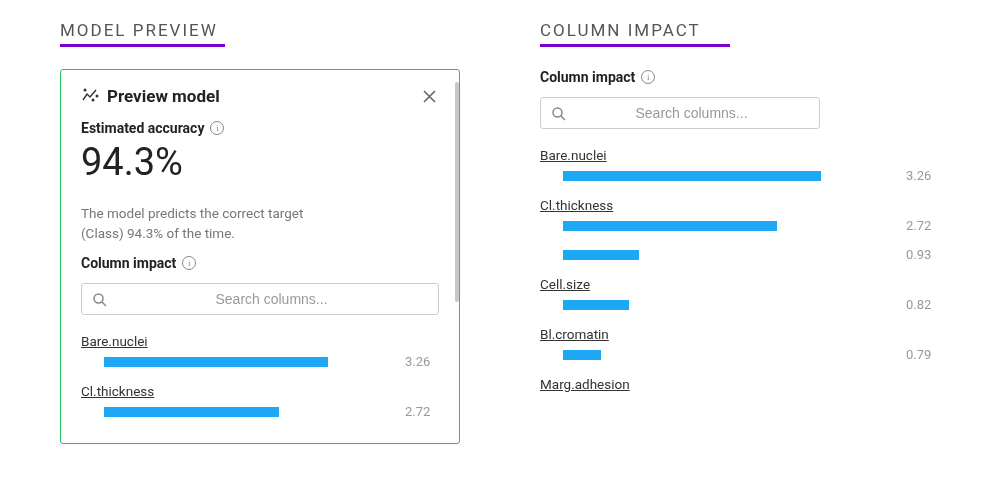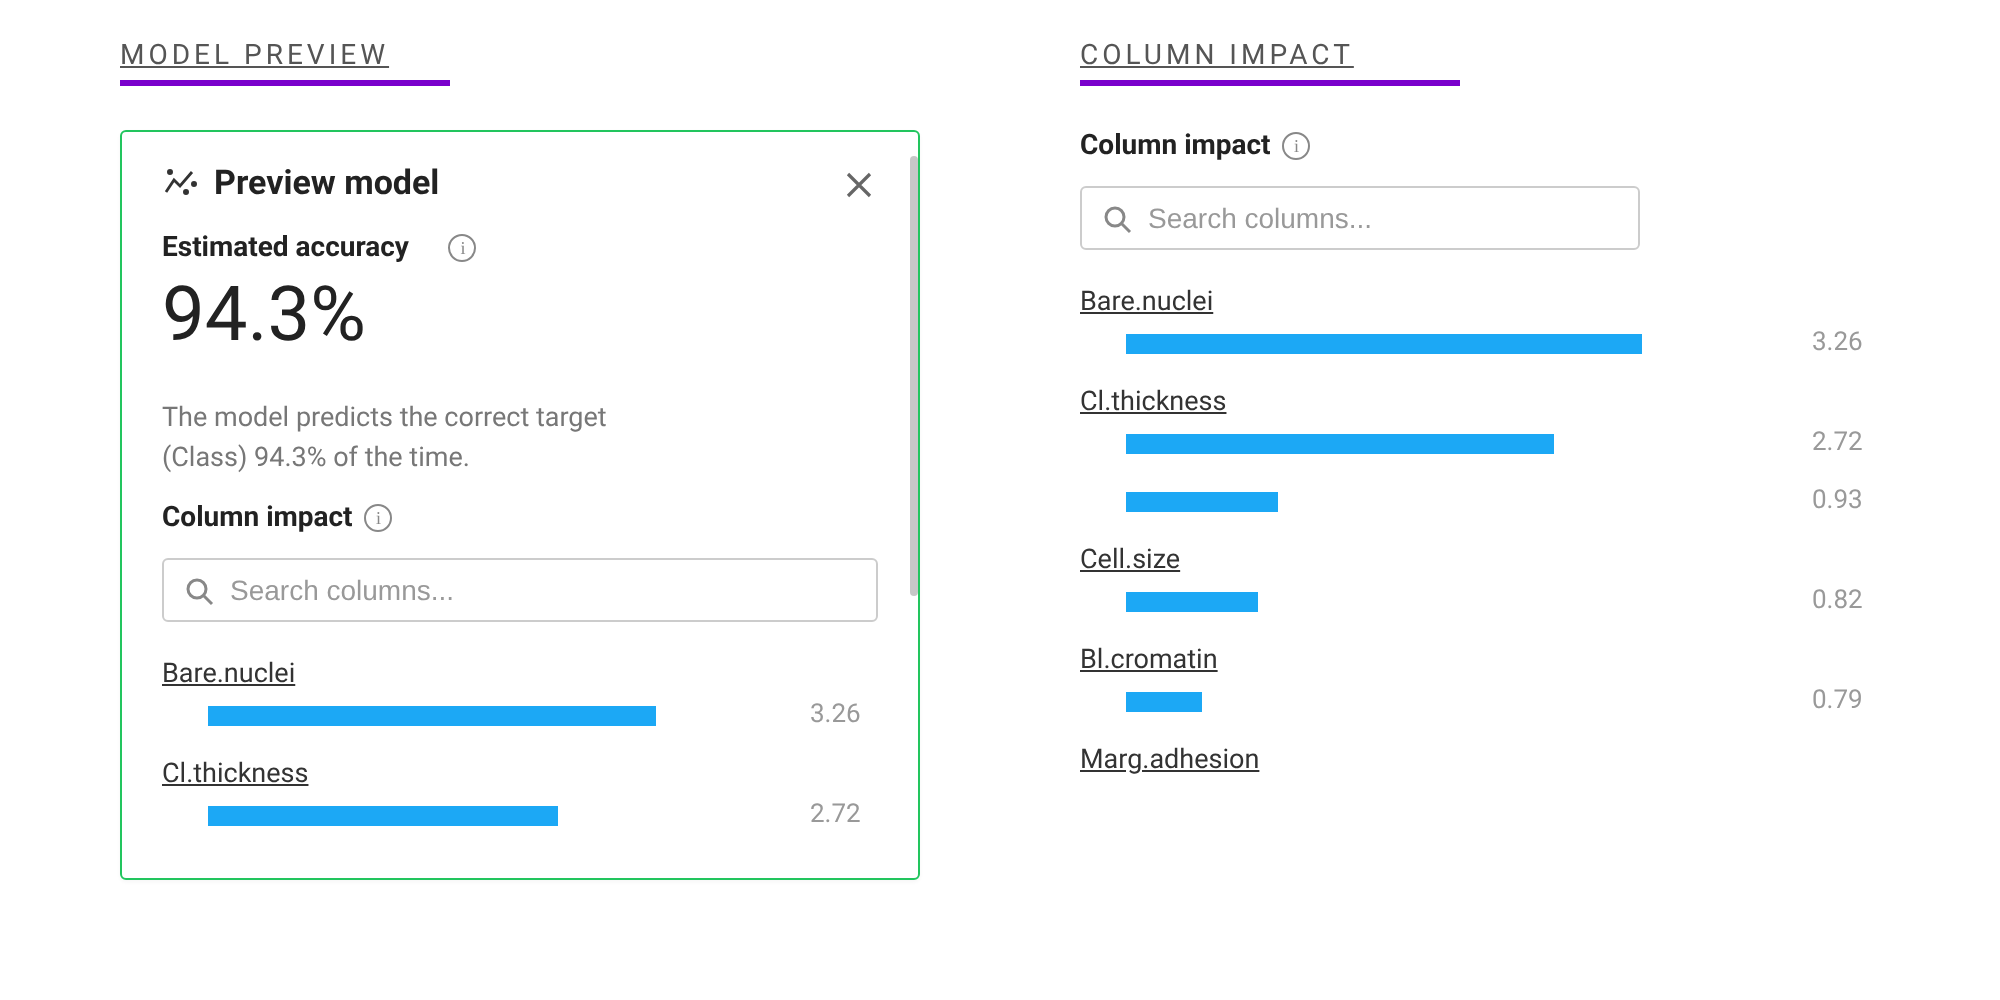--- a/index.html
+++ b/index.html
@@ -15,27 +15,26 @@
     .container {
       display: flex;
       gap: 80px;
       padding: 20px 60px;
     }
     .panel {
       flex: 1;
       min-width: 0;
     }
     .section-title {
-      font-size: 14px;
+      font-size: 17px;
       font-weight: 400;
       letter-spacing: 2px;
       color: #555;
       text-transform: uppercase;
       margin-bottom: 4px;
-      text-decoration: underline;
     }
     .section-underline {
       width: 165px;
       height: 3px;
       background: #7a00cc;
       margin-bottom: 22px;
     }
     .card {
       border: 1px solid #22c55e;
       border-radius: 3px;
@@ -71,21 +70,21 @@
       color: #222;
     }
     .close-btn {
       color: #666;
       cursor: pointer;
       padding: 2px;
     }
     .est-row {
       display: flex;
       align-items: center;
-      gap: 20px;
+      gap: 6px;
       margin-bottom: 4px;
     }
     .est-label {
       font-size: 14px;
       font-weight: 700;
       color: #222;
     }
     .big-number {
       font-size: 38px;
       font-weight: 400;
@@ -120,20 +119,21 @@
       margin-bottom: 18px;
       background: #fff;
     }
     .search-box input {
       border: none;
       outline: none;
       font-size: 14px;
       color: #555;
       width: 100%;
       background: transparent;
+      text-align: center;
     }
     .search-box input::placeholder { color: #999; }
     .impact-list { }
     .impact-item { margin-bottom: 14px; }
     .impact-name {
       font-size: 13.5px;
       color: #333;
       margin-bottom: 5px;
       text-decoration: underline;
     }

